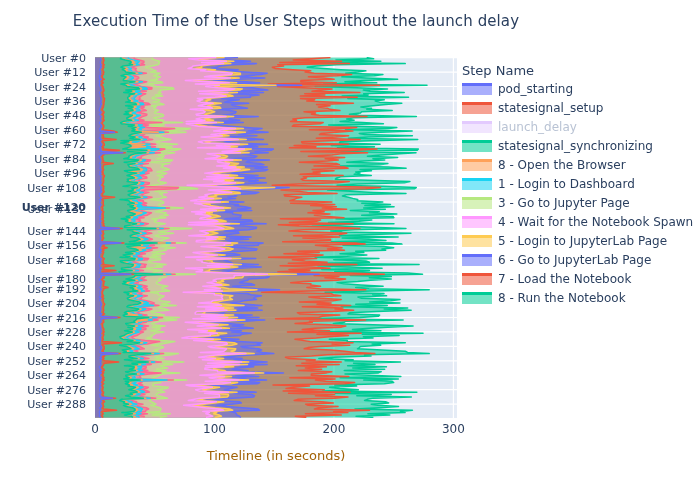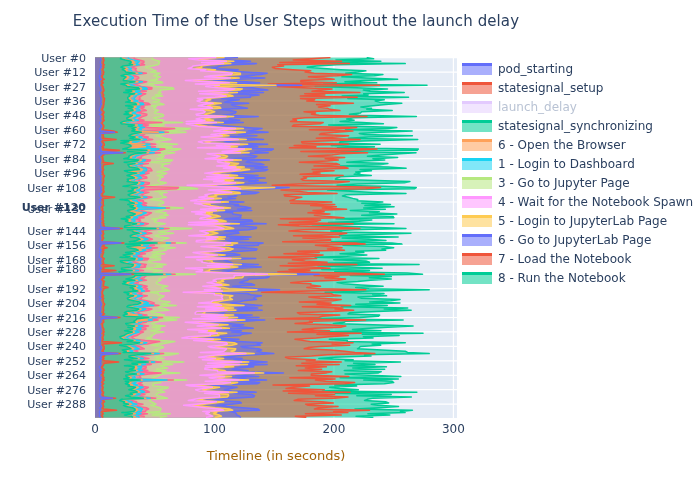--- a/index.html
+++ b/index.html
@@ -186,34 +186,34 @@
         <path d="M 28.61,0.60 L 28.41,1.81 L 32.73,3.01 L 38.70,4.21 L 39.20,5.42 L 36.57,6.62 L 40.26,7.82 L 30.38,9.03 L 28.17,10.23 L 32.58,11.43 L 29.75,12.63 L 32.39,13.84 L 32.56,15.04 L 42.82,16.25 L 32.54,17.45 L 28.92,18.65 L 33.71,19.86 L 32.69,21.06 L 31.09,22.26 L 30.60,23.46 L 42.95,24.67 L 36.41,25.87 L 28.03,27.07 L 33.47,28.28 L 35.14,29.48 L 45.75,30.69 L 46.53,31.89 L 33.78,33.09 L 39.37,34.30 L 31.64,35.50 L 41.96,36.70 L 36.35,37.91 L 37.19,39.11 L 34.95,40.31 L 34.83,41.52 L 35.50,42.72 L 37.50,43.92 L 33.37,45.13 L 43.30,46.33 L 43.92,47.53 L 32.75,48.73 L 41.08,49.94 L 35.12,51.14 L 39.67,52.34 L 40.00,53.55 L 32.52,54.75 L 36.28,55.95 L 31.88,57.16 L 40.29,58.36 L 37.86,59.57 L 34.25,60.77 L 34.40,61.97 L 38.94,63.18 L 31.30,64.38 L 28.22,65.58 L 28.67,66.78 L 42.41,67.99 L 35.79,69.19 L 43.68,70.39 L 39.21,71.60 L 42.27,72.80 L 39.20,74.00 L 63.21,75.21 L 41.62,76.41 L 37.61,77.62 L 36.37,78.82 L 42.87,80.02 L 37.93,81.23 L 47.02,82.43 L 28.83,83.63 L 36.43,84.84 L 28.47,86.04 L 49.87,87.24 L 38.40,88.45 L 50.61,89.65 L 34.67,90.85 L 30.14,92.06 L 54.82,93.26 L 35.06,94.46 L 53.67,95.67 L 42.38,96.87 L 38.30,98.07 L 35.78,99.28 L 36.42,100.48 L 30.78,101.68 L 46.64,102.89 L 44.67,104.09 L 32.10,105.29 L 42.48,106.50 L 35.08,107.70 L 36.10,108.90 L 37.02,110.11 L 45.23,111.31 L 47.26,112.51 L 46.57,113.72 L 34.89,114.92 L 44.07,116.12 L 38.65,117.33 L 35.06,118.53 L 39.86,119.73 L 42.00,120.94 L 34.74,122.14 L 35.40,123.34 L 35.07,124.55 L 44.90,125.75 L 43.65,126.95 L 36.57,128.16 L 30.33,129.36 L 44.69,130.56 L 39.40,131.77 L 40.43,132.97 L 35.70,134.17 L 43.60,135.38 L 38.87,136.58 L 35.78,137.78 L 37.68,138.99 L 47.54,140.19 L 41.38,141.39 L 28.01,142.59 L 36.41,143.80 L 36.97,145.00 L 42.20,146.21 L 35.60,147.41 L 41.23,148.61 L 37.94,149.81 L 42.27,151.02 L 41.33,152.22 L 35.16,153.43 L 36.36,154.63 L 46.86,155.83 L 42.80,157.03 L 40.53,158.24 L 33.81,159.44 L 37.21,160.65 L 29.17,161.85 L 35.50,163.05 L 33.33,164.25 L 35.92,165.46 L 44.44,166.66 L 39.62,167.87 L 32.74,169.07 L 31.80,170.27 L 63.51,171.47 L 35.23,172.68 L 39.68,173.88 L 40.16,175.09 L 46.54,176.29 L 40.37,177.49 L 37.29,178.69 L 38.44,179.90 L 45.45,181.10 L 47.95,182.31 L 44.08,183.51 L 36.37,184.71 L 70.22,185.91 L 32.62,187.12 L 47.57,188.32 L 34.54,189.53 L 50.47,190.73 L 42.66,191.93 L 46.12,193.14 L 41.85,194.34 L 33.19,195.54 L 39.98,196.75 L 30.35,197.95 L 37.27,199.15 L 27.25,200.36 L 42.11,201.56 L 41.76,202.76 L 28.29,203.97 L 28.86,205.17 L 33.61,206.37 L 40.84,207.58 L 40.10,208.78 L 38.80,209.98 L 28.65,211.19 L 28.81,212.39 L 39.44,213.59 L 26.34,214.80 L 28.64,216.00 L 70.19,217.20 L 42.41,218.41 L 41.54,219.61 L 39.48,220.81 L 33.27,222.02 L 42.64,223.22 L 30.51,224.42 L 33.95,225.63 L 29.62,226.83 L 36.15,228.03 L 42.50,229.24 L 37.64,230.44 L 41.52,231.64 L 40.38,232.84 L 45.31,234.05 L 31.59,235.25 L 36.28,236.46 L 34.57,237.66 L 41.49,238.86 L 37.10,240.06 L 35.15,241.27 L 35.27,242.47 L 41.07,243.68 L 46.59,244.88 L 47.81,246.08 L 44.67,247.28 L 35.83,248.49 L 33.92,249.69 L 41.07,250.90 L 46.08,252.10 L 43.87,253.30 L 34.79,254.50 L 32.40,255.71 L 34.50,256.91 L 42.77,258.12 L 31.70,259.32 L 56.53,260.52 L 44.07,261.73 L 52.54,262.93 L 41.20,264.13 L 42.33,265.33 L 32.73,266.54 L 34.46,267.74 L 42.27,268.94 L 35.08,270.15 L 40.54,271.35 L 40.15,272.56 L 32.13,273.76 L 39.43,274.96 L 35.86,276.17 L 33.34,277.37 L 31.33,278.57 L 26.99,279.78 L 28.31,280.98 L 29.85,282.18 L 40.08,283.38 L 34.75,284.59 L 47.59,285.79 L 41.53,287.00 L 27.26,288.20 L 33.95,289.40 L 36.70,290.61 L 38.77,291.81 L 29.66,293.01 L 33.69,294.22 L 30.76,295.42 L 58.48,296.62 L 45.67,297.82 L 36.38,299.03 L 37.09,300.23 L 44.24,301.44 L 32.35,302.64 L 39.85,303.84 L 55.48,305.05 L 39.92,306.25 L 45.54,307.45 L 32.47,308.66 L 41.50,309.86 L 41.76,311.06 L 37.12,312.26 L 42.46,313.47 L 33.13,314.67 L 37.36,315.88 L 44.38,317.08 L 33.71,318.28 L 34.12,319.49 L 36.27,320.69 L 31.05,321.89 L 47.22,323.10 L 33.21,324.30 L 35.89,325.50 L 32.87,326.70 L 37.36,327.91 L 35.51,329.11 L 43.23,330.31 L 40.27,331.52 L 36.39,332.72 L 43.12,333.93 L 44.70,335.13 L 37.48,336.33 L 40.18,337.54 L 33.04,338.74 L 39.11,339.94 L 50.86,341.14 L 28.18,342.35 L 27.27,343.55 L 31.84,344.75 L 30.89,345.96 L 36.27,347.16 L 31.17,348.37 L 33.54,349.57 L 39.99,350.77 L 42.17,351.98 L 42.17,353.18 L 40.68,354.38 L 29.21,355.59 L 40.32,356.79 L 31.73,357.99 L 39.31,359.19 L 40.62,360.40" fill="none" stroke="#ffa15a" stroke-width="1.5" stroke-linejoin="round"></path>
         <path d="M 26.42,0.60 L 25.45,1.81 L 30.26,3.01 L 35.74,4.21 L 36.21,5.42 L 34.25,6.62 L 37.58,7.82 L 28.21,9.03 L 25.94,10.23 L 29.89,11.43 L 27.35,12.63 L 30.08,13.84 L 30.54,15.04 L 40.02,16.25 L 30.05,17.45 L 26.04,18.65 L 31.00,19.86 L 29.79,21.06 L 28.50,22.26 L 28.31,23.46 L 39.94,24.67 L 34.10,25.87 L 25.85,27.07 L 30.87,28.28 L 32.17,29.48 L 43.02,30.69 L 44.47,31.89 L 30.86,33.09 L 36.70,34.30 L 28.70,35.50 L 39.69,36.70 L 33.98,37.91 L 34.67,39.11 L 32.66,40.31 L 32.79,41.52 L 33.40,42.72 L 35.26,43.92 L 30.64,45.13 L 40.60,46.33 L 41.41,47.53 L 30.60,48.73 L 38.22,49.94 L 33.02,51.14 L 37.44,52.34 L 37.94,53.55 L 30.26,54.75 L 33.88,55.95 L 29.02,57.16 L 37.40,58.36 L 35.31,59.57 L 31.95,60.77 L 31.80,61.97 L 36.73,63.18 L 28.64,64.38 L 25.66,65.58 L 26.26,66.78 L 39.56,67.99 L 33.24,69.19 L 40.92,70.39 L 36.99,71.60 L 40.05,72.80 L 36.81,74.00 L 46.36,75.21 L 39.60,76.41 L 35.51,77.62 L 33.85,78.82 L 40.11,80.02 L 35.00,81.23 L 44.94,82.43 L 26.01,83.63 L 33.88,84.84 L 25.69,86.04 L 33.08,87.24 L 35.92,88.45 L 35.94,89.65 L 31.84,90.85 L 27.79,92.06 L 51.95,93.26 L 32.65,94.46 L 50.96,95.67 L 39.66,96.87 L 35.94,98.07 L 33.74,99.28 L 34.01,100.48 L 28.76,101.68 L 43.77,102.89 L 41.94,104.09 L 29.16,105.29 L 40.00,106.50 L 32.92,107.70 L 33.84,108.90 L 34.43,110.11 L 42.84,111.31 L 44.43,112.51 L 29.42,113.72 L 32.84,114.92 L 41.61,116.12 L 35.99,117.33 L 32.06,118.53 L 37.00,119.73 L 39.34,120.94 L 32.20,122.14 L 33.37,123.34 L 32.14,124.55 L 42.56,125.75 L 41.35,126.95 L 34.39,128.16 L 28.09,129.36 L 42.51,130.56 L 36.81,131.77 L 38.42,132.97 L 33.09,134.17 L 40.85,135.38 L 36.60,136.58 L 33.16,137.78 L 34.91,138.99 L 45.05,140.19 L 38.89,141.39 L 25.07,142.59 L 34.06,143.80 L 34.43,145.00 L 39.22,146.21 L 32.76,147.41 L 38.49,148.61 L 34.99,149.81 L 40.21,151.02 L 38.44,152.22 L 32.63,153.43 L 33.53,154.63 L 36.47,155.83 L 40.20,157.03 L 37.61,158.24 L 31.23,159.44 L 34.95,160.65 L 26.23,161.85 L 33.03,163.05 L 30.64,164.25 L 33.80,165.46 L 41.59,166.66 L 37.09,167.87 L 29.76,169.07 L 29.42,170.27 L 60.91,171.47 L 32.22,172.68 L 37.65,173.88 L 38.12,175.09 L 44.12,176.29 L 38.24,177.49 L 35.19,178.69 L 35.48,179.90 L 42.96,181.10 L 45.00,182.31 L 41.17,183.51 L 34.34,184.71 L 62.13,185.91 L 30.30,187.12 L 45.23,188.32 L 31.88,189.53 L 33.79,190.73 L 40.43,191.93 L 43.28,193.14 L 39.56,194.34 L 30.55,195.54 L 37.85,196.75 L 28.15,197.95 L 35.01,199.15 L 25.12,200.36 L 40.08,201.56 L 39.38,202.76 L 25.32,203.97 L 26.29,205.17 L 31.38,206.37 L 38.27,207.58 L 37.93,208.78 L 35.94,209.98 L 26.47,211.19 L 26.58,212.39 L 37.08,213.59 L 23.93,214.80 L 25.86,216.00 L 67.62,217.20 L 39.93,218.41 L 39.50,219.61 L 36.88,220.81 L 30.96,222.02 L 39.93,223.22 L 28.39,224.42 L 30.96,225.63 L 27.49,226.83 L 33.24,228.03 L 40.32,229.24 L 35.09,230.44 L 38.58,231.64 L 37.68,232.84 L 42.83,234.05 L 29.05,235.25 L 33.94,236.46 L 32.28,237.66 L 38.62,238.86 L 34.71,240.06 L 32.31,241.27 L 33.24,242.47 L 38.65,243.68 L 44.39,244.88 L 45.79,246.08 L 42.56,247.28 L 33.17,248.49 L 31.89,249.69 L 38.78,250.90 L 43.75,252.10 L 41.76,253.30 L 31.80,254.50 L 29.43,255.71 L 32.30,256.91 L 28.19,258.12 L 29.30,259.32 L 53.73,260.52 L 41.85,261.73 L 41.06,262.93 L 38.89,264.13 L 39.88,265.33 L 30.72,266.54 L 31.77,267.74 L 39.63,268.94 L 32.92,270.15 L 37.68,271.35 L 37.37,272.56 L 29.60,273.76 L 37.31,274.96 L 33.15,276.17 L 30.70,277.37 L 28.88,278.57 L 24.94,279.78 L 25.38,280.98 L 27.72,282.18 L 37.92,283.38 L 32.26,284.59 L 44.61,285.79 L 38.81,287.00 L 24.51,288.20 L 31.21,289.40 L 33.93,290.61 L 36.04,291.81 L 27.21,293.01 L 31.22,294.22 L 28.19,295.42 L 55.71,296.62 L 42.75,297.82 L 33.96,299.03 L 34.11,300.23 L 42.07,301.44 L 29.44,302.64 L 37.56,303.84 L 53.26,305.05 L 36.92,306.25 L 42.58,307.45 L 29.48,308.66 L 39.14,309.86 L 39.07,311.06 L 34.49,312.26 L 40.37,313.47 L 30.59,314.67 L 34.48,315.88 L 41.44,317.08 L 30.82,318.28 L 31.14,319.49 L 34.14,320.69 L 28.73,321.89 L 45.13,323.10 L 30.23,324.30 L 33.74,325.50 L 30.45,326.70 L 34.43,327.91 L 33.02,329.11 L 40.53,330.31 L 38.09,331.52 L 33.84,332.72 L 40.32,333.93 L 42.23,335.13 L 35.30,336.33 L 37.40,337.54 L 30.52,338.74 L 36.19,339.94 L 48.39,341.14 L 26.14,342.35 L 24.61,343.55 L 29.45,344.75 L 28.44,345.96 L 33.61,347.16 L 28.48,348.37 L 30.94,349.57 L 37.64,350.77 L 39.89,351.98 L 40.15,353.18 L 38.61,354.38 L 26.92,355.59 L 37.39,356.79 L 29.53,357.99 L 36.55,359.19 L 37.92,360.40" fill="none" stroke="#00cc96" stroke-width="1.5" stroke-linejoin="round"></path>
         <path d="M 9.07,0.60 L 8.02,1.81 L 9.05,3.01 L 8.65,4.21 L 8.29,5.42 L 7.96,6.62 L 9.23,7.82 L 7.97,9.03 L 8.92,10.23 L 8.07,11.43 L 7.78,12.63 L 8.18,13.84 L 8.89,15.04 L 8.39,16.25 L 8.47,17.45 L 6.96,18.65 L 7.38,19.86 L 7.47,21.06 L 9.26,22.26 L 7.14,23.46 L 7.05,24.67 L 8.32,25.87 L 6.78,27.07 L 6.85,28.28 L 8.11,29.48 L 8.12,30.69 L 8.69,31.89 L 8.90,33.09 L 8.69,34.30 L 7.55,35.50 L 7.92,36.70 L 8.85,37.91 L 8.08,39.11 L 8.48,40.31 L 9.56,41.52 L 9.24,42.72 L 9.34,43.92 L 8.93,45.13 L 8.86,46.33 L 8.91,47.53 L 8.51,48.73 L 8.47,49.94 L 7.85,51.14 L 7.20,52.34 L 7.60,53.55 L 8.92,54.75 L 8.96,55.95 L 7.24,57.16 L 8.49,58.36 L 8.66,59.57 L 8.67,60.77 L 8.09,61.97 L 9.23,63.18 L 8.12,64.38 L 7.37,65.58 L 7.22,66.78 L 8.50,67.99 L 8.83,69.19 L 8.68,70.39 L 7.73,71.60 L 8.28,72.80 L 18.17,74.00 L 22.16,75.21 L 8.58,76.41 L 8.07,77.62 L 8.17,78.82 L 8.68,80.02 L 7.82,81.23 L 21.14,82.43 L 7.99,83.63 L 7.33,84.84 L 8.84,86.04 L 9.30,87.24 L 9.21,88.45 L 7.21,89.65 L 8.51,90.85 L 7.81,92.06 L 24.48,93.26 L 7.76,94.46 L 30.22,95.67 L 8.91,96.87 L 8.79,98.07 L 7.04,99.28 L 7.70,100.48 L 7.99,101.68 L 7.93,102.89 L 8.63,104.09 L 7.79,105.29 L 18.31,106.50 L 8.86,107.70 L 8.50,108.90 L 8.03,110.11 L 7.92,111.31 L 8.69,112.51 L 8.29,113.72 L 7.23,114.92 L 8.33,116.12 L 7.89,117.33 L 9.42,118.53 L 9.22,119.73 L 8.49,120.94 L 8.42,122.14 L 8.75,123.34 L 8.52,124.55 L 8.53,125.75 L 7.64,126.95 L 7.60,128.16 L 8.88,129.36 L 8.58,130.56 L 8.75,131.77 L 8.17,132.97 L 9.14,134.17 L 8.86,135.38 L 7.25,136.58 L 7.57,137.78 L 7.14,138.99 L 19.64,140.19 L 9.24,141.39 L 7.02,142.59 L 8.42,143.80 L 8.26,145.00 L 8.19,146.21 L 8.36,147.41 L 8.64,148.61 L 7.04,149.81 L 7.72,151.02 L 7.88,152.22 L 7.18,153.43 L 8.61,154.63 L 8.47,155.83 L 7.50,157.03 L 8.46,158.24 L 7.83,159.44 L 8.59,160.65 L 7.48,161.85 L 8.23,163.05 L 8.77,164.25 L 7.41,165.46 L 8.97,166.66 L 8.15,167.87 L 9.31,169.07 L 8.69,170.27 L 27.27,171.47 L 7.48,172.68 L 8.36,173.88 L 8.00,175.09 L 8.79,176.29 L 8.45,177.49 L 7.68,178.69 L 7.97,179.90 L 8.82,181.10 L 7.86,182.31 L 7.36,183.51 L 7.38,184.71 L 28.84,185.91 L 7.58,187.12 L 9.21,188.32 L 7.81,189.53 L 12.20,190.73 L 7.58,191.93 L 8.83,193.14 L 7.76,194.34 L 8.69,195.54 L 8.05,196.75 L 7.76,197.95 L 7.22,199.15 L 7.38,200.36 L 9.31,201.56 L 8.51,202.76 L 8.09,203.97 L 8.49,205.17 L 8.81,206.37 L 7.36,207.58 L 19.13,208.78 L 8.12,209.98 L 9.05,211.19 L 7.48,212.39 L 20.85,213.59 L 7.53,214.80 L 7.76,216.00 L 38.56,217.20 L 8.71,218.41 L 8.98,219.61 L 9.27,220.81 L 7.19,222.02 L 7.16,223.22 L 9.55,224.42 L 8.64,225.63 L 8.86,226.83 L 8.40,228.03 L 8.40,229.24 L 13.17,230.44 L 8.55,231.64 L 8.66,232.84 L 7.70,234.05 L 7.46,235.25 L 7.34,236.46 L 7.87,237.66 L 8.57,238.86 L 6.98,240.06 L 8.76,241.27 L 7.93,242.47 L 8.20,243.68 L 8.47,244.88 L 8.89,246.08 L 9.74,247.28 L 9.15,248.49 L 8.47,249.69 L 8.52,250.90 L 8.36,252.10 L 8.85,253.30 L 8.24,254.50 L 8.14,255.71 L 9.47,256.91 L 7.59,258.12 L 8.83,259.32 L 25.03,260.52 L 8.72,261.73 L 8.47,262.93 L 8.66,264.13 L 8.75,265.33 L 7.09,266.54 L 7.54,267.74 L 7.68,268.94 L 7.75,270.15 L 8.60,271.35 L 8.90,272.56 L 8.36,273.76 L 9.17,274.96 L 7.84,276.17 L 8.87,277.37 L 8.50,278.57 L 8.07,279.78 L 7.62,280.98 L 8.37,282.18 L 7.54,283.38 L 7.72,284.59 L 26.52,285.79 L 8.32,287.00 L 7.36,288.20 L 9.08,289.40 L 9.11,290.61 L 9.31,291.81 L 7.56,293.01 L 8.51,294.22 L 7.17,295.42 L 25.46,296.62 L 8.59,297.82 L 9.61,299.03 L 7.51,300.23 L 8.91,301.44 L 7.79,302.64 L 9.53,303.84 L 23.67,305.05 L 9.10,306.25 L 8.71,307.45 L 8.20,308.66 L 6.82,309.86 L 7.41,311.06 L 8.88,312.26 L 9.31,313.47 L 7.39,314.67 L 8.79,315.88 L 7.00,317.08 L 8.17,318.28 L 7.84,319.49 L 9.15,320.69 L 7.63,321.89 L 9.22,323.10 L 7.92,324.30 L 7.19,325.50 L 8.66,326.70 L 7.44,327.91 L 7.31,329.11 L 8.26,330.31 L 7.89,331.52 L 7.61,332.72 L 7.37,333.93 L 8.54,335.13 L 8.42,336.33 L 7.39,337.54 L 8.44,338.74 L 7.70,339.94 L 20.61,341.14 L 9.20,342.35 L 8.21,343.55 L 9.62,344.75 L 7.98,345.96 L 8.13,347.16 L 8.35,348.37 L 8.76,349.57 L 7.29,350.77 L 8.83,351.98 L 21.57,353.18 L 7.00,354.38 L 7.21,355.59 L 8.20,356.79 L 7.19,357.99 L 6.97,359.19 L 8.31,360.40" fill="none" stroke="#ef553b" stroke-width="1.5" stroke-linejoin="round"></path>
         <path d="M 5.80,0.60 L 5.66,1.81 L 5.99,3.01 L 5.43,4.21 L 5.34,5.42 L 5.43,6.62 L 6.23,7.82 L 5.32,9.03 L 6.24,10.23 L 5.08,11.43 L 4.80,12.63 L 5.26,13.84 L 5.63,15.04 L 5.14,16.25 L 5.65,17.45 L 4.42,18.65 L 5.00,19.86 L 4.48,21.06 L 6.25,22.26 L 4.40,23.46 L 4.37,24.67 L 5.01,25.87 L 4.42,27.07 L 4.35,28.28 L 4.97,29.48 L 5.59,30.69 L 5.34,31.89 L 6.00,33.09 L 5.50,34.30 L 4.37,35.50 L 4.94,36.70 L 5.51,37.91 L 5.29,39.11 L 5.85,40.31 L 6.39,41.52 L 5.97,42.72 L 6.25,43.92 L 5.52,45.13 L 6.35,46.33 L 6.23,47.53 L 5.38,48.73 L 5.65,49.94 L 4.75,51.14 L 4.59,52.34 L 4.30,53.55 L 5.77,54.75 L 5.97,55.95 L 4.35,57.16 L 5.17,58.36 L 6.07,59.57 L 5.36,60.77 L 5.35,61.97 L 5.80,63.18 L 5.69,64.38 L 4.44,65.58 L 4.78,66.78 L 6.19,67.99 L 6.35,69.19 L 6.28,70.39 L 4.65,71.60 L 5.44,72.80 L 5.08,74.00 L 19.72,75.21 L 5.62,76.41 L 4.94,77.62 L 5.56,78.82 L 5.25,80.02 L 4.43,81.23 L 6.44,82.43 L 5.03,83.63 L 4.80,84.84 L 5.71,86.04 L 6.28,87.24 L 6.39,88.45 L 4.66,89.65 L 5.77,90.85 L 4.71,92.06 L 6.35,93.26 L 5.23,94.46 L 27.81,95.67 L 6.10,96.87 L 6.03,98.07 L 4.41,99.28 L 4.35,100.48 L 5.01,101.68 L 5.62,102.89 L 5.56,104.09 L 5.26,105.29 L 4.46,106.50 L 5.75,107.70 L 5.24,108.90 L 5.50,110.11 L 4.81,111.31 L 5.84,112.51 L 5.81,113.72 L 4.78,114.92 L 5.84,116.12 L 4.53,117.33 L 6.01,118.53 L 6.01,119.73 L 5.43,120.94 L 6.04,122.14 L 5.52,123.34 L 5.54,124.55 L 6.21,125.75 L 5.31,126.95 L 4.72,128.16 L 5.52,129.36 L 6.04,130.56 L 6.27,131.77 L 5.45,132.97 L 6.28,134.17 L 6.10,135.38 L 4.30,136.58 L 4.99,137.78 L 4.33,138.99 L 5.72,140.19 L 6.31,141.39 L 4.50,142.59 L 5.75,143.80 L 4.83,145.00 L 4.95,146.21 L 5.85,147.41 L 5.56,148.61 L 4.34,149.81 L 4.50,151.02 L 4.76,152.22 L 4.75,153.43 L 5.98,154.63 L 5.79,155.83 L 5.17,157.03 L 5.44,158.24 L 4.50,159.44 L 5.56,160.65 L 4.90,161.85 L 4.82,163.05 L 5.92,164.25 L 4.83,165.46 L 5.66,166.66 L 5.59,167.87 L 5.90,169.07 L 5.62,170.27 L 24.19,171.47 L 4.41,172.68 L 5.15,173.88 L 5.58,175.09 L 6.35,176.29 L 5.16,177.49 L 4.96,178.69 L 5.31,179.90 L 5.53,181.10 L 5.45,182.31 L 4.78,183.51 L 5.00,184.71 L 25.94,185.91 L 4.61,187.12 L 6.06,188.32 L 5.18,189.53 L 4.91,190.73 L 4.41,191.93 L 6.21,193.14 L 4.56,194.34 L 6.02,195.54 L 4.65,196.75 L 4.73,197.95 L 4.52,199.15 L 4.38,200.36 L 6.15,201.56 L 5.71,202.76 L 5.40,203.97 L 5.33,205.17 L 6.02,206.37 L 4.41,207.58 L 4.83,208.78 L 4.74,209.98 L 6.28,211.19 L 4.74,212.39 L 5.51,213.59 L 5.05,214.80 L 4.34,216.00 L 35.95,217.20 L 5.79,218.41 L 6.35,219.61 L 6.26,220.81 L 4.34,222.02 L 4.48,223.22 L 6.16,224.42 L 6.19,225.63 L 5.81,226.83 L 5.83,228.03 L 5.76,229.24 L 4.79,230.44 L 6.14,231.64 L 6.02,232.84 L 4.93,234.05 L 5.10,235.25 L 5.00,236.46 L 5.45,237.66 L 5.18,238.86 L 4.41,240.06 L 5.96,241.27 L 4.84,242.47 L 4.84,243.68 L 5.70,244.88 L 5.93,246.08 L 6.44,247.28 L 6.13,248.49 L 5.44,249.69 L 5.74,250.90 L 5.71,252.10 L 5.55,253.30 L 5.18,254.50 L 4.78,255.71 L 6.43,256.91 L 4.89,258.12 L 6.20,259.32 L 21.96,260.52 L 6.42,261.73 L 6.12,262.93 L 5.85,264.13 L 5.80,265.33 L 4.34,266.54 L 4.73,267.74 L 5.25,268.94 L 5.41,270.15 L 5.84,271.35 L 5.56,272.56 L 5.91,273.76 L 6.01,274.96 L 4.83,276.17 L 5.46,277.37 L 6.00,278.57 L 5.11,279.78 L 5.04,280.98 L 5.71,282.18 L 4.88,283.38 L 5.33,284.59 L 4.87,285.79 L 5.17,287.00 L 4.61,288.20 L 6.31,289.40 L 5.94,290.61 L 6.36,291.81 L 5.13,293.01 L 5.35,294.22 L 4.81,295.42 L 22.89,296.62 L 5.74,297.82 L 6.29,299.03 L 4.83,300.23 L 6.43,301.44 L 4.94,302.64 L 6.10,303.84 L 5.26,305.05 L 6.04,306.25 L 5.80,307.45 L 5.68,308.66 L 4.42,309.86 L 4.97,311.06 L 5.48,312.26 L 6.24,313.47 L 4.34,314.67 L 6.24,315.88 L 4.65,317.08 L 4.83,318.28 L 4.67,319.49 L 6.14,320.69 L 5.30,321.89 L 5.82,323.10 L 5.23,324.30 L 4.71,325.50 L 5.65,326.70 L 5.11,327.91 L 4.77,329.11 L 5.73,330.31 L 4.53,331.52 L 5.07,332.72 L 4.89,333.93 L 5.86,335.13 L 5.46,336.33 L 4.56,337.54 L 5.62,338.74 L 4.92,339.94 L 17.56,341.14 L 6.41,342.35 L 5.54,343.55 L 6.28,344.75 L 4.76,345.96 L 5.64,347.16 L 5.88,348.37 L 6.41,349.57 L 4.50,350.77 L 5.47,351.98 L 5.63,353.18 L 4.45,354.38 L 4.36,355.59 L 4.82,356.79 L 4.65,357.99 L 4.32,359.19 L 5.79,360.40" fill="none" stroke="#636efa" stroke-width="1.5" stroke-linejoin="round"></path>
       </svg>
   </div>
 
   <div id="ytick-layer">
       <div class="ytick" style="top: 0.6px;">User #0</div>
       <div class="ytick" style="top: 15px;">User #12</div>
-      <div class="ytick" style="top: 29.5px;">User #27</div>
+      <div class="ytick" style="top: 29.5px;">User #24</div>
       <div class="ytick" style="top: 43.9px; text-align: center;">User #36</div>
       <div class="ytick" style="top: 58.4px;">User #48</div>
       <div class="ytick" style="top: 72.8px;">User #60</div>
       <div class="ytick" style="top: 87.2px;">User #72</div>
       <div class="ytick" style="top: 101.7px;">User #84</div>
       <div class="ytick" style="top: 116.1px;">User #96</div>
       <div class="ytick" style="top: 130.6px;">User #108</div>
       <div class="ytick" style="top: 150px; font-weight: bold;">User #120</div>
       <div class="ytick" style="top: 152px;">User #132</div>
       <div class="ytick" style="top: 173.9px;">User #144</div>
       <div class="ytick" style="top: 188.3px;">User #156</div>
       <div class="ytick" style="top: 202.8px;">User #168</div>
-      <div class="ytick" style="top: 212px;">User #180</div>
+      <div class="ytick" style="top: 222px;">User #180</div>
       <div class="ytick" style="top: 231.6px;">User #192</div>
       <div class="ytick" style="top: 246.1px;">User #204</div>
       <div class="ytick" style="top: 260.5px;">User #216</div>
       <div class="ytick" style="top: 275px;">User #228</div>
       <div class="ytick" style="top: 289.4px;">User #240</div>
       <div class="ytick" style="top: 303.8px;">User #252</div>
       <div class="ytick" style="top: 318.3px;">User #264</div>
       <div class="ytick" style="top: 332.7px;">User #276</div>
       <div class="ytick" style="top: 347.2px;">User #288</div>
     </div>
@@ -221,20 +221,21 @@
   <div id="xtick-layer">
       <div class="xtick" style="left: 0px;">0</div>
       <div class="xtick" style="left: 119.5px;">100</div>
       <div class="xtick" style="left: 238.9px;">200</div>
       <div class="xtick" style="left: 358.4px;">300</div>
     </div>
 
   <div id="xaxis-title">Timeline (in seconds)</div>
 
   <div id="legend">
+    <div id="legend-title">Step Name</div>
     <div id="legend-items">
         <div class="legend-item">
           <span class="legend-swatch" style="background: rgba(99, 110, 250, 0.55);">
             <i style="background: rgb(99, 110, 250);"></i>
           </span>
           <span class="legend-label">pod_starting</span>
         </div>
         <div class="legend-item">
           <span class="legend-swatch" style="background: rgba(239, 85, 59, 0.55);">
             <i style="background: rgb(239, 85, 59);"></i>
@@ -250,21 +251,21 @@
         <div class="legend-item">
           <span class="legend-swatch" style="background: rgba(0, 204, 150, 0.55);">
             <i style="background: rgb(0, 204, 150);"></i>
           </span>
           <span class="legend-label">statesignal_synchronizing</span>
         </div>
         <div class="legend-item">
           <span class="legend-swatch" style="background: rgba(255, 161, 90, 0.55);">
             <i style="background: rgb(255, 161, 90);"></i>
           </span>
-          <span class="legend-label">6 - Open the Browser</span>
+          <span class="legend-label">8 - Open the Browser</span>
         </div>
         <div class="legend-item">
           <span class="legend-swatch" style="background: rgba(25, 211, 243, 0.55);">
             <i style="background: rgb(25, 211, 243);"></i>
           </span>
           <span class="legend-label">1 - Login to Dashboard</span>
         </div>
         <div class="legend-item">
           <span class="legend-swatch" style="background: rgba(182, 232, 128, 0.55);">
             <i style="background: rgb(182, 232, 128);"></i>

